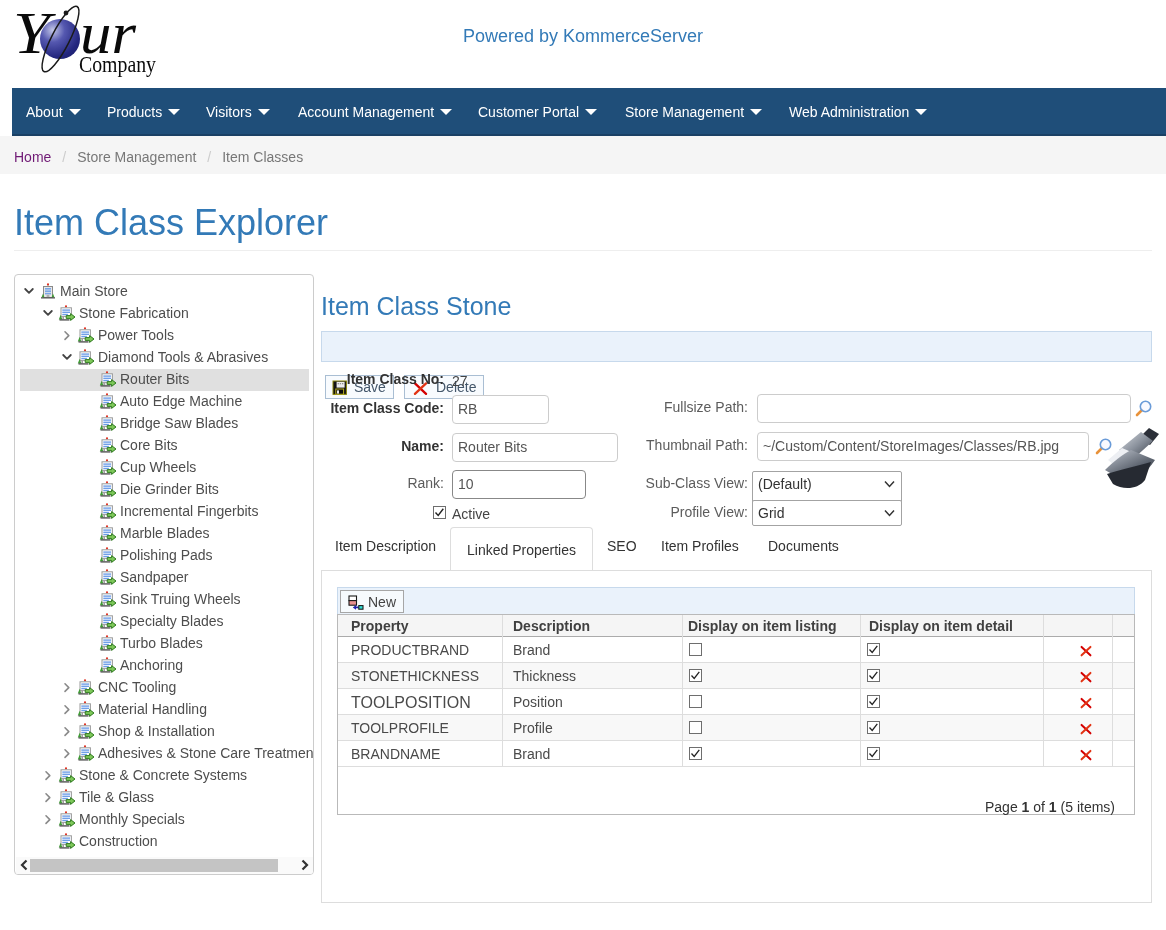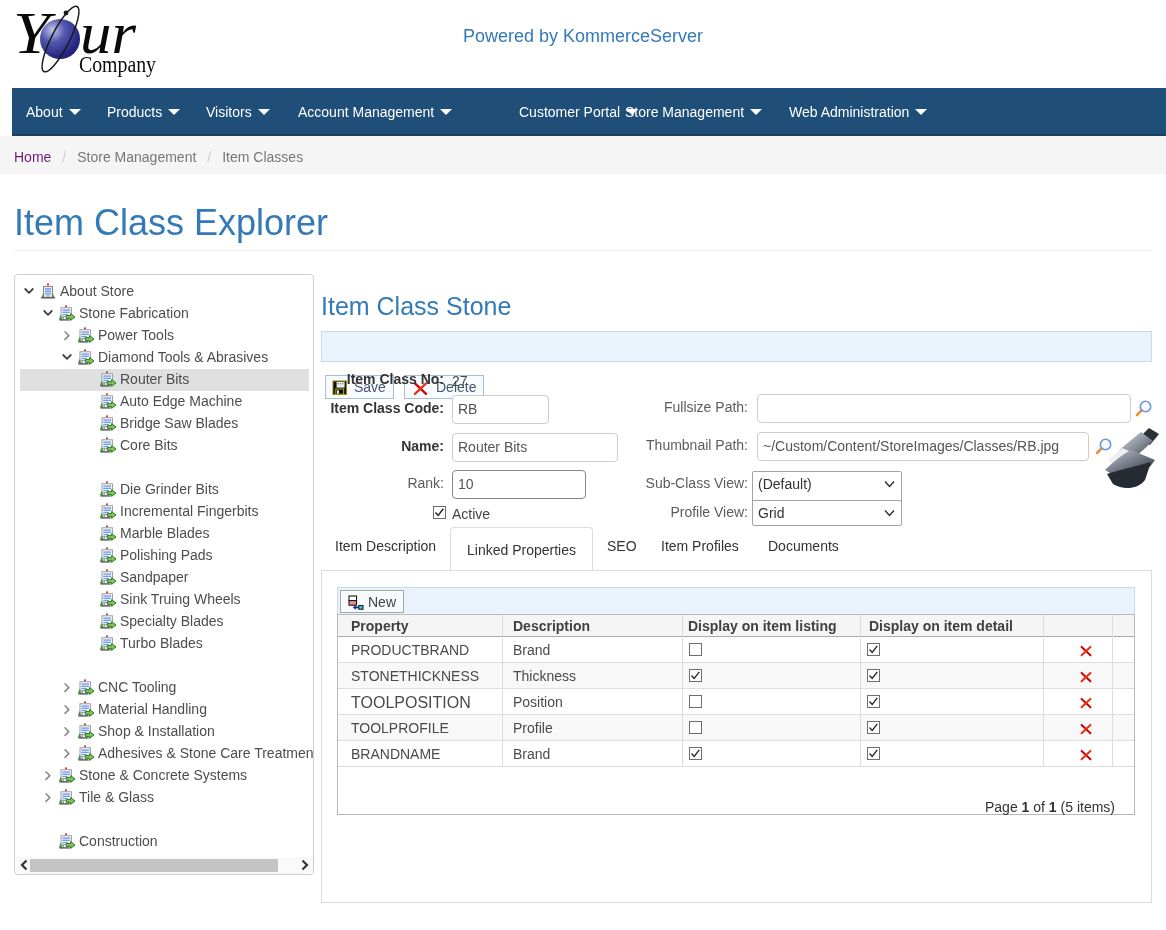--- a/index.html
+++ b/index.html
@@ -47,21 +47,21 @@
       <circle cx="66" cy="11" r="2.4" fill="#1a1a1a"></circle>
       <text x="80" y="51" font-family="Liberation Serif,serif" font-style="italic" font-size="60" fill="#0a0a0a" textLength="56" lengthAdjust="spacingAndGlyphs">ur</text>
       <text x="79" y="70" font-family="Liberation Serif,serif" font-size="24" fill="#0a0a0a" textLength="77" lengthAdjust="spacingAndGlyphs">Company</text>
     </svg></div>
 <div id="powered">Powered by KommerceServer</div>
 <div id="navbar">
 <div class="nav-item" style="left:14px;">About<span class="caret"></span></div>
 <div class="nav-item" style="left:95px;">Products<span class="caret"></span></div>
 <div class="nav-item" style="left:194px;">Visitors<span class="caret"></span></div>
 <div class="nav-item" style="left:286px;">Account Management<span class="caret"></span></div>
-<div class="nav-item" style="left:466px;margin-left:41px;">Customer Portal<span class="caret"></span></div>
+<div class="nav-item" style="left:466px;">Customer Portal<span class="caret"></span></div>
 <div class="nav-item" style="left:613px;">Store Management<span class="caret"></span></div>
 <div class="nav-item" style="left:777px;">Web Administration<span class="caret"></span></div>
 </div>
 <div id="crumbs"><span style="padding-left:14px;"></span><a>Home</a><span class="sep">/</span><span>Store Management</span><span class="sep">/</span><span>Item Classes</span></div>
 <div id="title">Item Class Explorer</div>
 <div id="hr1"></div>
 <div id="tree">
 <div class="tsel"></div>
 <div class="trow" style="top:5px;">
       <svg style="position:absolute;left:8px;top:5px;" width="12" height="12" viewBox="0 0 12 12">
@@ -72,21 +72,21 @@
         <rect x="6" y="5" width="6" height="1.6" fill="#7aa7e8"></rect>
         <rect x="6" y="7.4" width="6" height="1.6" fill="#7aa7e8"></rect>
         <rect x="6" y="9.8" width="6" height="1.6" fill="#7aa7e8"></rect>
         <rect x="7.6" y="11.8" width="2.8" height="2.7" fill="#b0b0b0"></rect>
         <line x1="9" y1="3.5" x2="9" y2="1.5" stroke="#999" stroke-width="0.8"></line>
         <circle cx="9" cy="1.4" r="1.1" fill="#e03020"></circle>
         <path d="M2.5 14.5 L4 10.5 L5.5 14.5 Z" fill="#3f9c35"></path>
         <path d="M12.5 14.5 L14 10.5 L15.5 14.5 Z" fill="#3f9c35"></path>
         <rect x="2" y="14.2" width="14" height="1.3" fill="#555"></rect>
       </svg>
-      <span class="txt" style="left:45px;">About Store</span>
+      <span class="txt" style="left:45px;">Main Store</span>
     </div>
 <div class="trow" style="top:27px;">
       <svg style="position:absolute;left:27px;top:5px;" width="12" height="12" viewBox="0 0 12 12">
         <path d="M2.2 4 L6 7.8 L9.8 4" fill="none" stroke="#444" stroke-width="1.8" stroke-linecap="round" stroke-linejoin="round"></path>
       </svg>
       <svg style="position:absolute;left:43px;top:3px;" width="18" height="16" viewBox="0 0 18 16">
         <line x1="8" y1="2.8" x2="8" y2="1" stroke="#999" stroke-width="0.9"></line>
         <circle cx="8" cy="1.3" r="1.1" fill="#e03020"></circle>
         <rect x="3" y="2.8" width="10.4" height="8.6" fill="#fff" stroke="#9a9a9a"></rect>
         <rect x="4.3" y="4.4" width="7.8" height="1.4" fill="#6f9fe8"></rect>
@@ -188,20 +188,35 @@
         <rect x="4.3" y="4.4" width="7.8" height="1.4" fill="#6f9fe8"></rect>
         <rect x="4.3" y="6.6" width="7.8" height="1.4" fill="#6f9fe8"></rect>
         <rect x="4.3" y="8.8" width="5.6" height="1.4" fill="#6f9fe8"></rect>
         <rect x="4.4" y="11.4" width="1.6" height="3" fill="#a0a0a0"></rect>
         <path d="M0.8 14.5 L2.6 9.8 L4.4 14.5 Z" fill="#3f9c35"></path>
         <rect x="1.5" y="14.2" width="10" height="1.4" fill="#555"></rect>
         <path d="M8.2 10.6 L12.6 10.6 L12.6 8.6 L17 12 L12.6 15.4 L12.6 13.4 L8.2 13.4 Z" fill="#7ec85a" stroke="#2f7a1f" stroke-width="1"></path>
       </svg>
       <span class="txt" style="left:105px;">Core Bits</span>
     </div>
+<div class="trow" style="top:181px;">
+      <svg style="position:absolute;left:84px;top:3px;" width="18" height="16" viewBox="0 0 18 16">
+        <line x1="8" y1="2.8" x2="8" y2="1" stroke="#999" stroke-width="0.9"></line>
+        <circle cx="8" cy="1.3" r="1.1" fill="#e03020"></circle>
+        <rect x="3" y="2.8" width="10.4" height="8.6" fill="#fff" stroke="#9a9a9a"></rect>
+        <rect x="4.3" y="4.4" width="7.8" height="1.4" fill="#6f9fe8"></rect>
+        <rect x="4.3" y="6.6" width="7.8" height="1.4" fill="#6f9fe8"></rect>
+        <rect x="4.3" y="8.8" width="5.6" height="1.4" fill="#6f9fe8"></rect>
+        <rect x="4.4" y="11.4" width="1.6" height="3" fill="#a0a0a0"></rect>
+        <path d="M0.8 14.5 L2.6 9.8 L4.4 14.5 Z" fill="#3f9c35"></path>
+        <rect x="1.5" y="14.2" width="10" height="1.4" fill="#555"></rect>
+        <path d="M8.2 10.6 L12.6 10.6 L12.6 8.6 L17 12 L12.6 15.4 L12.6 13.4 L8.2 13.4 Z" fill="#7ec85a" stroke="#2f7a1f" stroke-width="1"></path>
+      </svg>
+      <span class="txt" style="left:105px;">Cup Wheels</span>
+    </div>
 <div class="trow" style="top:203px;">
       <svg style="position:absolute;left:84px;top:3px;" width="18" height="16" viewBox="0 0 18 16">
         <line x1="8" y1="2.8" x2="8" y2="1" stroke="#999" stroke-width="0.9"></line>
         <circle cx="8" cy="1.3" r="1.1" fill="#e03020"></circle>
         <rect x="3" y="2.8" width="10.4" height="8.6" fill="#fff" stroke="#9a9a9a"></rect>
         <rect x="4.3" y="4.4" width="7.8" height="1.4" fill="#6f9fe8"></rect>
         <rect x="4.3" y="6.6" width="7.8" height="1.4" fill="#6f9fe8"></rect>
         <rect x="4.3" y="8.8" width="5.6" height="1.4" fill="#6f9fe8"></rect>
         <rect x="4.4" y="11.4" width="1.6" height="3" fill="#a0a0a0"></rect>
         <path d="M0.8 14.5 L2.6 9.8 L4.4 14.5 Z" fill="#3f9c35"></path>
@@ -307,20 +322,35 @@
         <rect x="3" y="2.8" width="10.4" height="8.6" fill="#fff" stroke="#9a9a9a"></rect>
         <rect x="4.3" y="4.4" width="7.8" height="1.4" fill="#6f9fe8"></rect>
         <rect x="4.3" y="6.6" width="7.8" height="1.4" fill="#6f9fe8"></rect>
         <rect x="4.3" y="8.8" width="5.6" height="1.4" fill="#6f9fe8"></rect>
         <rect x="4.4" y="11.4" width="1.6" height="3" fill="#a0a0a0"></rect>
         <path d="M0.8 14.5 L2.6 9.8 L4.4 14.5 Z" fill="#3f9c35"></path>
         <rect x="1.5" y="14.2" width="10" height="1.4" fill="#555"></rect>
         <path d="M8.2 10.6 L12.6 10.6 L12.6 8.6 L17 12 L12.6 15.4 L12.6 13.4 L8.2 13.4 Z" fill="#7ec85a" stroke="#2f7a1f" stroke-width="1"></path>
       </svg>
       <span class="txt" style="left:105px;">Turbo Blades</span>
+    </div>
+<div class="trow" style="top:379px;">
+      <svg style="position:absolute;left:84px;top:3px;" width="18" height="16" viewBox="0 0 18 16">
+        <line x1="8" y1="2.8" x2="8" y2="1" stroke="#999" stroke-width="0.9"></line>
+        <circle cx="8" cy="1.3" r="1.1" fill="#e03020"></circle>
+        <rect x="3" y="2.8" width="10.4" height="8.6" fill="#fff" stroke="#9a9a9a"></rect>
+        <rect x="4.3" y="4.4" width="7.8" height="1.4" fill="#6f9fe8"></rect>
+        <rect x="4.3" y="6.6" width="7.8" height="1.4" fill="#6f9fe8"></rect>
+        <rect x="4.3" y="8.8" width="5.6" height="1.4" fill="#6f9fe8"></rect>
+        <rect x="4.4" y="11.4" width="1.6" height="3" fill="#a0a0a0"></rect>
+        <path d="M0.8 14.5 L2.6 9.8 L4.4 14.5 Z" fill="#3f9c35"></path>
+        <rect x="1.5" y="14.2" width="10" height="1.4" fill="#555"></rect>
+        <path d="M8.2 10.6 L12.6 10.6 L12.6 8.6 L17 12 L12.6 15.4 L12.6 13.4 L8.2 13.4 Z" fill="#7ec85a" stroke="#2f7a1f" stroke-width="1"></path>
+      </svg>
+      <span class="txt" style="left:105px;">Anchoring</span>
     </div>
 <div class="trow" style="top:401px;">
       <svg style="position:absolute;left:46px;top:6px;" width="11" height="11" viewBox="0 0 11 11">
         <path d="M4 1.8 L7.8 5.6 L4 9.4" fill="none" stroke="#8a8a8a" stroke-width="1.6" stroke-linecap="round" stroke-linejoin="round"></path>
       </svg>
       <svg style="position:absolute;left:62px;top:3px;" width="18" height="16" viewBox="0 0 18 16">
         <line x1="8" y1="2.8" x2="8" y2="1" stroke="#999" stroke-width="0.9"></line>
         <circle cx="8" cy="1.3" r="1.1" fill="#e03020"></circle>
         <rect x="3" y="2.8" width="10.4" height="8.6" fill="#fff" stroke="#9a9a9a"></rect>
         <rect x="4.3" y="4.4" width="7.8" height="1.4" fill="#6f9fe8"></rect>
@@ -415,20 +445,38 @@
         <rect x="3" y="2.8" width="10.4" height="8.6" fill="#fff" stroke="#9a9a9a"></rect>
         <rect x="4.3" y="4.4" width="7.8" height="1.4" fill="#6f9fe8"></rect>
         <rect x="4.3" y="6.6" width="7.8" height="1.4" fill="#6f9fe8"></rect>
         <rect x="4.3" y="8.8" width="5.6" height="1.4" fill="#6f9fe8"></rect>
         <rect x="4.4" y="11.4" width="1.6" height="3" fill="#a0a0a0"></rect>
         <path d="M0.8 14.5 L2.6 9.8 L4.4 14.5 Z" fill="#3f9c35"></path>
         <rect x="1.5" y="14.2" width="10" height="1.4" fill="#555"></rect>
         <path d="M8.2 10.6 L12.6 10.6 L12.6 8.6 L17 12 L12.6 15.4 L12.6 13.4 L8.2 13.4 Z" fill="#7ec85a" stroke="#2f7a1f" stroke-width="1"></path>
       </svg>
       <span class="txt" style="left:64px;">Tile &amp; Glass</span>
+    </div>
+<div class="trow" style="top:533px;">
+      <svg style="position:absolute;left:27px;top:6px;" width="11" height="11" viewBox="0 0 11 11">
+        <path d="M4 1.8 L7.8 5.6 L4 9.4" fill="none" stroke="#8a8a8a" stroke-width="1.6" stroke-linecap="round" stroke-linejoin="round"></path>
+      </svg>
+      <svg style="position:absolute;left:43px;top:3px;" width="18" height="16" viewBox="0 0 18 16">
+        <line x1="8" y1="2.8" x2="8" y2="1" stroke="#999" stroke-width="0.9"></line>
+        <circle cx="8" cy="1.3" r="1.1" fill="#e03020"></circle>
+        <rect x="3" y="2.8" width="10.4" height="8.6" fill="#fff" stroke="#9a9a9a"></rect>
+        <rect x="4.3" y="4.4" width="7.8" height="1.4" fill="#6f9fe8"></rect>
+        <rect x="4.3" y="6.6" width="7.8" height="1.4" fill="#6f9fe8"></rect>
+        <rect x="4.3" y="8.8" width="5.6" height="1.4" fill="#6f9fe8"></rect>
+        <rect x="4.4" y="11.4" width="1.6" height="3" fill="#a0a0a0"></rect>
+        <path d="M0.8 14.5 L2.6 9.8 L4.4 14.5 Z" fill="#3f9c35"></path>
+        <rect x="1.5" y="14.2" width="10" height="1.4" fill="#555"></rect>
+        <path d="M8.2 10.6 L12.6 10.6 L12.6 8.6 L17 12 L12.6 15.4 L12.6 13.4 L8.2 13.4 Z" fill="#7ec85a" stroke="#2f7a1f" stroke-width="1"></path>
+      </svg>
+      <span class="txt" style="left:64px;">Monthly Specials</span>
     </div>
 <div class="trow" style="top:555px;">
       <svg style="position:absolute;left:43px;top:3px;" width="18" height="16" viewBox="0 0 18 16">
         <line x1="8" y1="2.8" x2="8" y2="1" stroke="#999" stroke-width="0.9"></line>
         <circle cx="8" cy="1.3" r="1.1" fill="#e03020"></circle>
         <rect x="3" y="2.8" width="10.4" height="8.6" fill="#fff" stroke="#9a9a9a"></rect>
         <rect x="4.3" y="4.4" width="7.8" height="1.4" fill="#6f9fe8"></rect>
         <rect x="4.3" y="6.6" width="7.8" height="1.4" fill="#6f9fe8"></rect>
         <rect x="4.3" y="8.8" width="5.6" height="1.4" fill="#6f9fe8"></rect>
         <rect x="4.4" y="11.4" width="1.6" height="3" fill="#a0a0a0"></rect>

